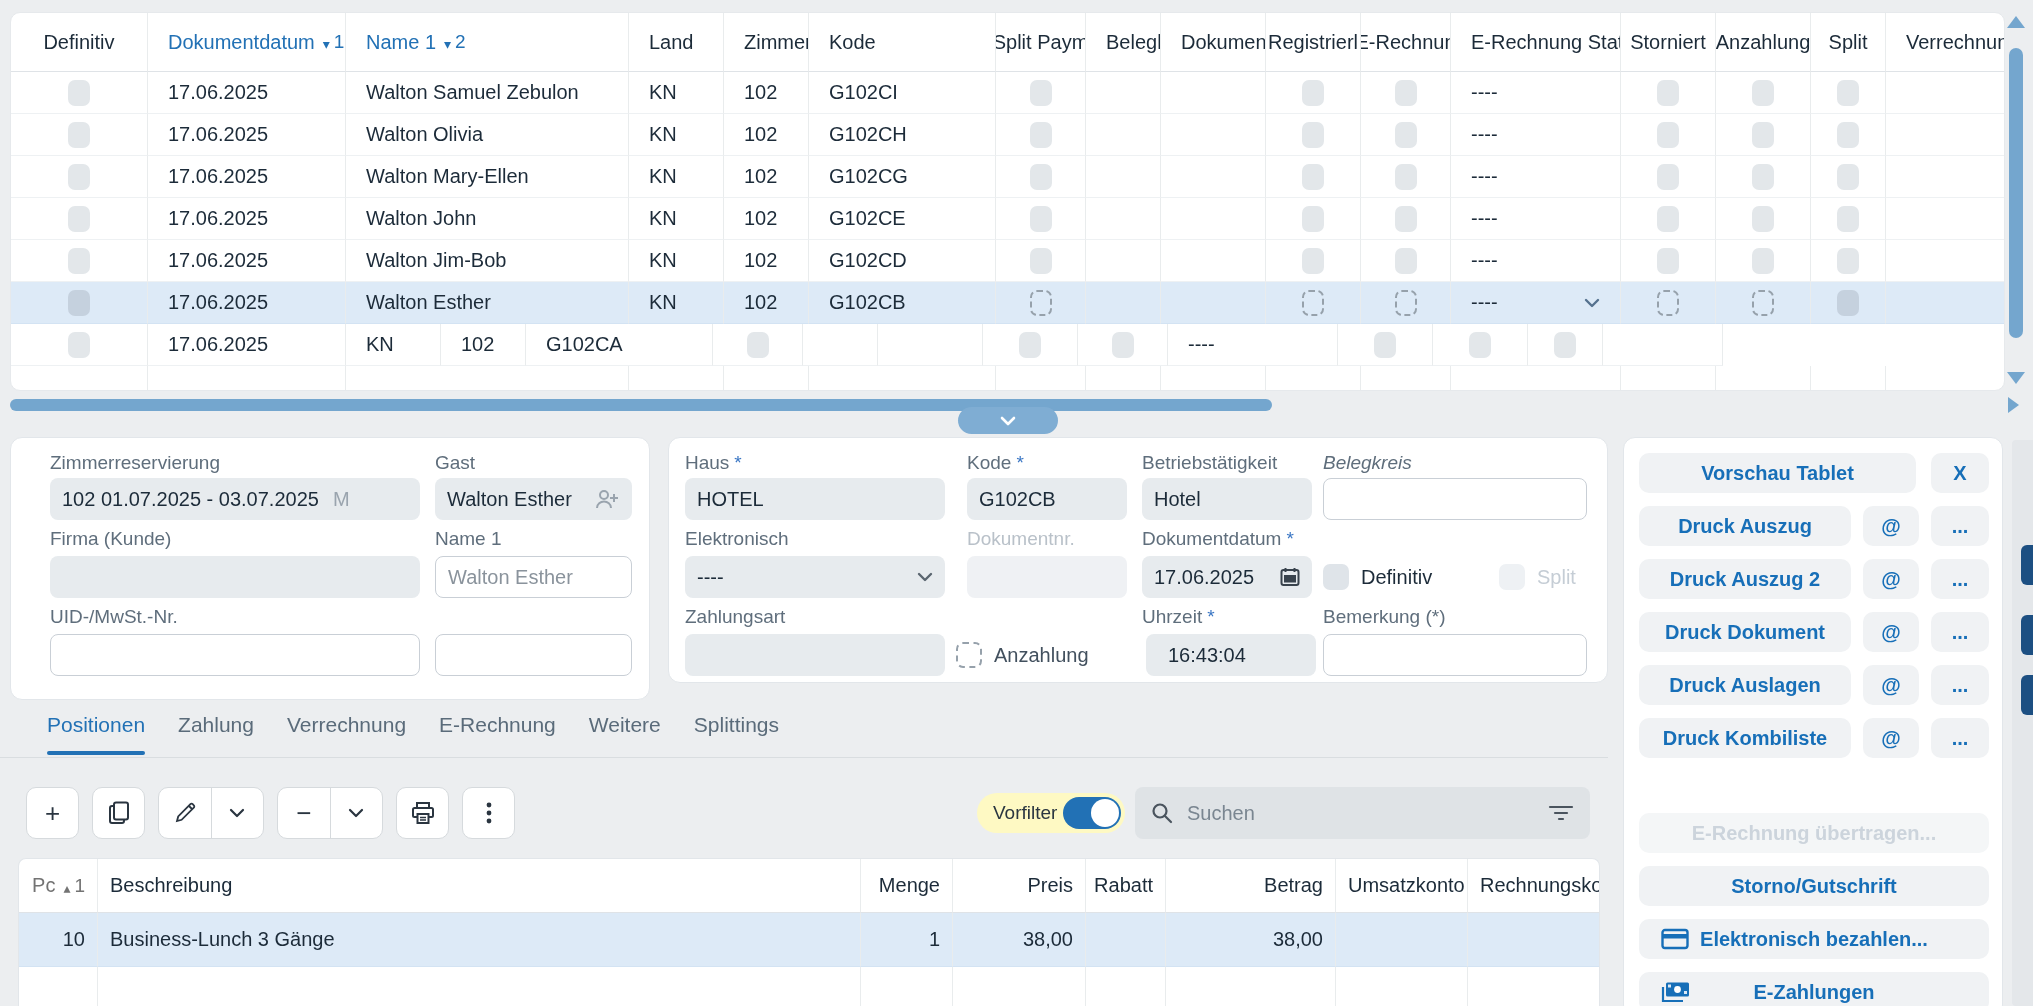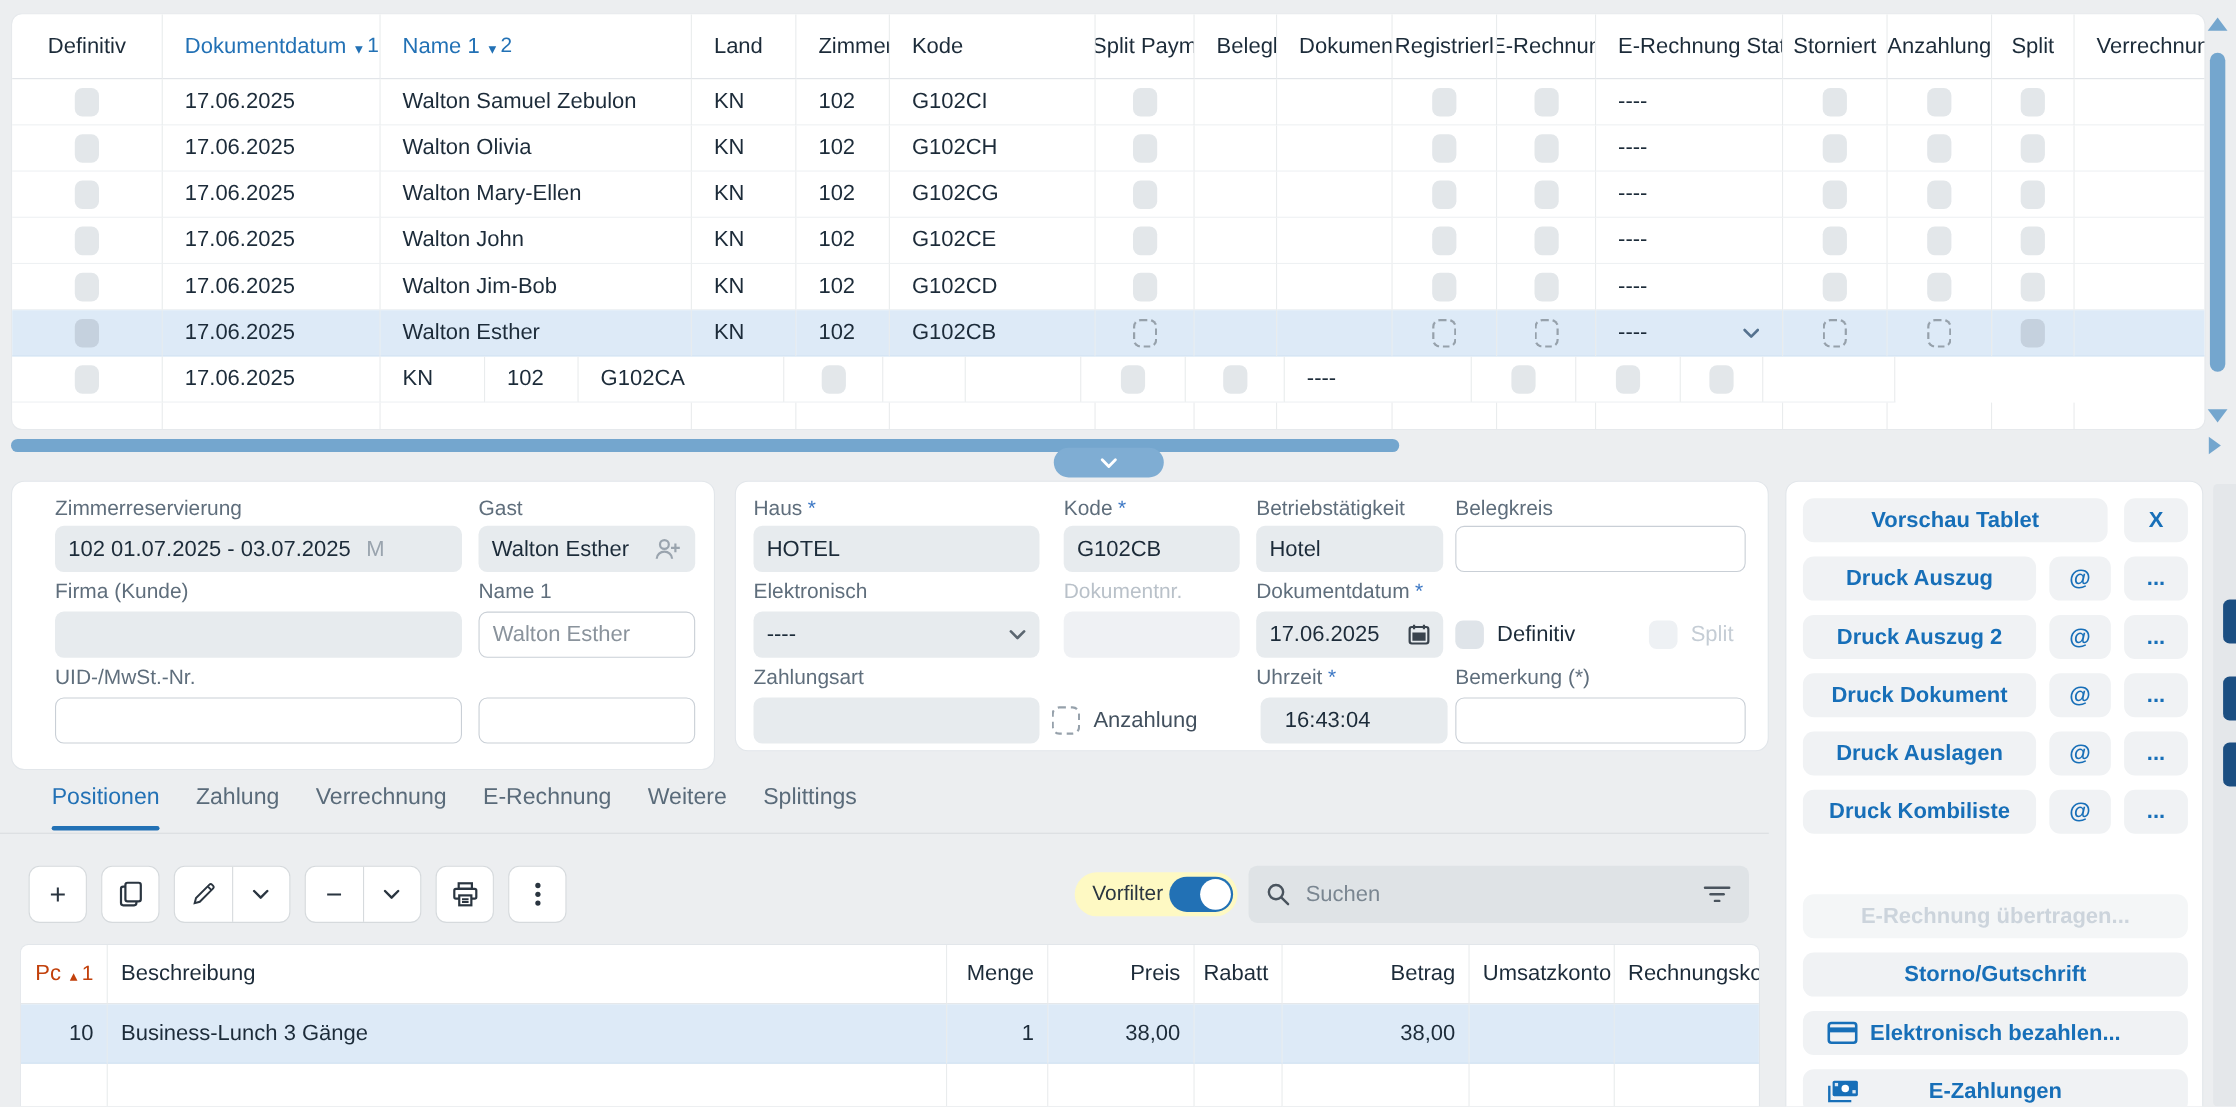--- a/index.html
+++ b/index.html
@@ -96,21 +96,21 @@
 
   
   #pos-table{left:18px;top:858px;width:1582px;height:148px;border-radius:8px 8px 0 0;border-bottom:none;overflow:hidden;}
   .prow{display:flex;width:1582px;}
   .pth,.ptd{box-sizing:border-box;border-right:1px solid #e9eced;display:flex;align-items:center;
             white-space:nowrap;overflow:hidden;flex:0 0 auto;font-size:20px;padding:0 12px;}
   .pth{height:54px;border-bottom:1px solid #dfe3e7;color:#1c2b39;}
   .ptd{height:54px;border-bottom:1px solid #e7eaec;}
   .pth.right,.ptd.right{justify-content:flex-end;}
   .prow.sel .ptd{background:#ddeaf7;border-bottom:1px solid #d3e3f3;}
-  .pth.sorted,.pth.sorted *{color:#c2410c;align-items:center;}
+  .pth.sorted,.pth.sorted *{color:#737373;align-items:center;}
   svg{display:block;}
 </style>
 </head>
 <body>
 
 <div id="app">
 
   <div id="doc-table" class="card">
     <div id="t-head">
         <div class="trow">
@@ -498,21 +498,21 @@
         <span>HOTEL</span>
       </div>
     <div class="flabel" style="left:298px;top:14px;"><span>Kode</span><span class="req">*</span></div>
     <div class="field gray" style="left:298px;top:40px;width:160px;">
         <span>G102CB</span>
       </div>
     <div class="flabel" style="left:473px;top:14px;"><span>Betriebstätigkeit</span></div>
     <div class="field gray" style="left:473px;top:40px;width:170px;">
         <span>Hotel</span>
       </div>
-    <div class="flabel" style="left:654px;top:14px;"><span>Belegkreis</span></div>
+    <div class="flabel" style="left:654px;top:14px;font-style:italic;"><span>Belegkreis</span></div>
     <div class="field white" style="left:654px;top:40px;width:264px;"></div>
 
     <div class="flabel" style="left:16px;top:90px;"><span>Elektronisch</span></div>
     <div class="field gray" style="left:16px;top:118px;width:260px;">
       <span>----</span>
       <span class="righticon">
         <svg width="16" height="10" viewBox="0 0 16 10">
             <polyline points="2,2 8,8 14,2" fill="none" stroke="#5b6670" stroke-width="2.4" stroke-linecap="round" stroke-linejoin="round"></polyline>
           </svg>
       </span>

